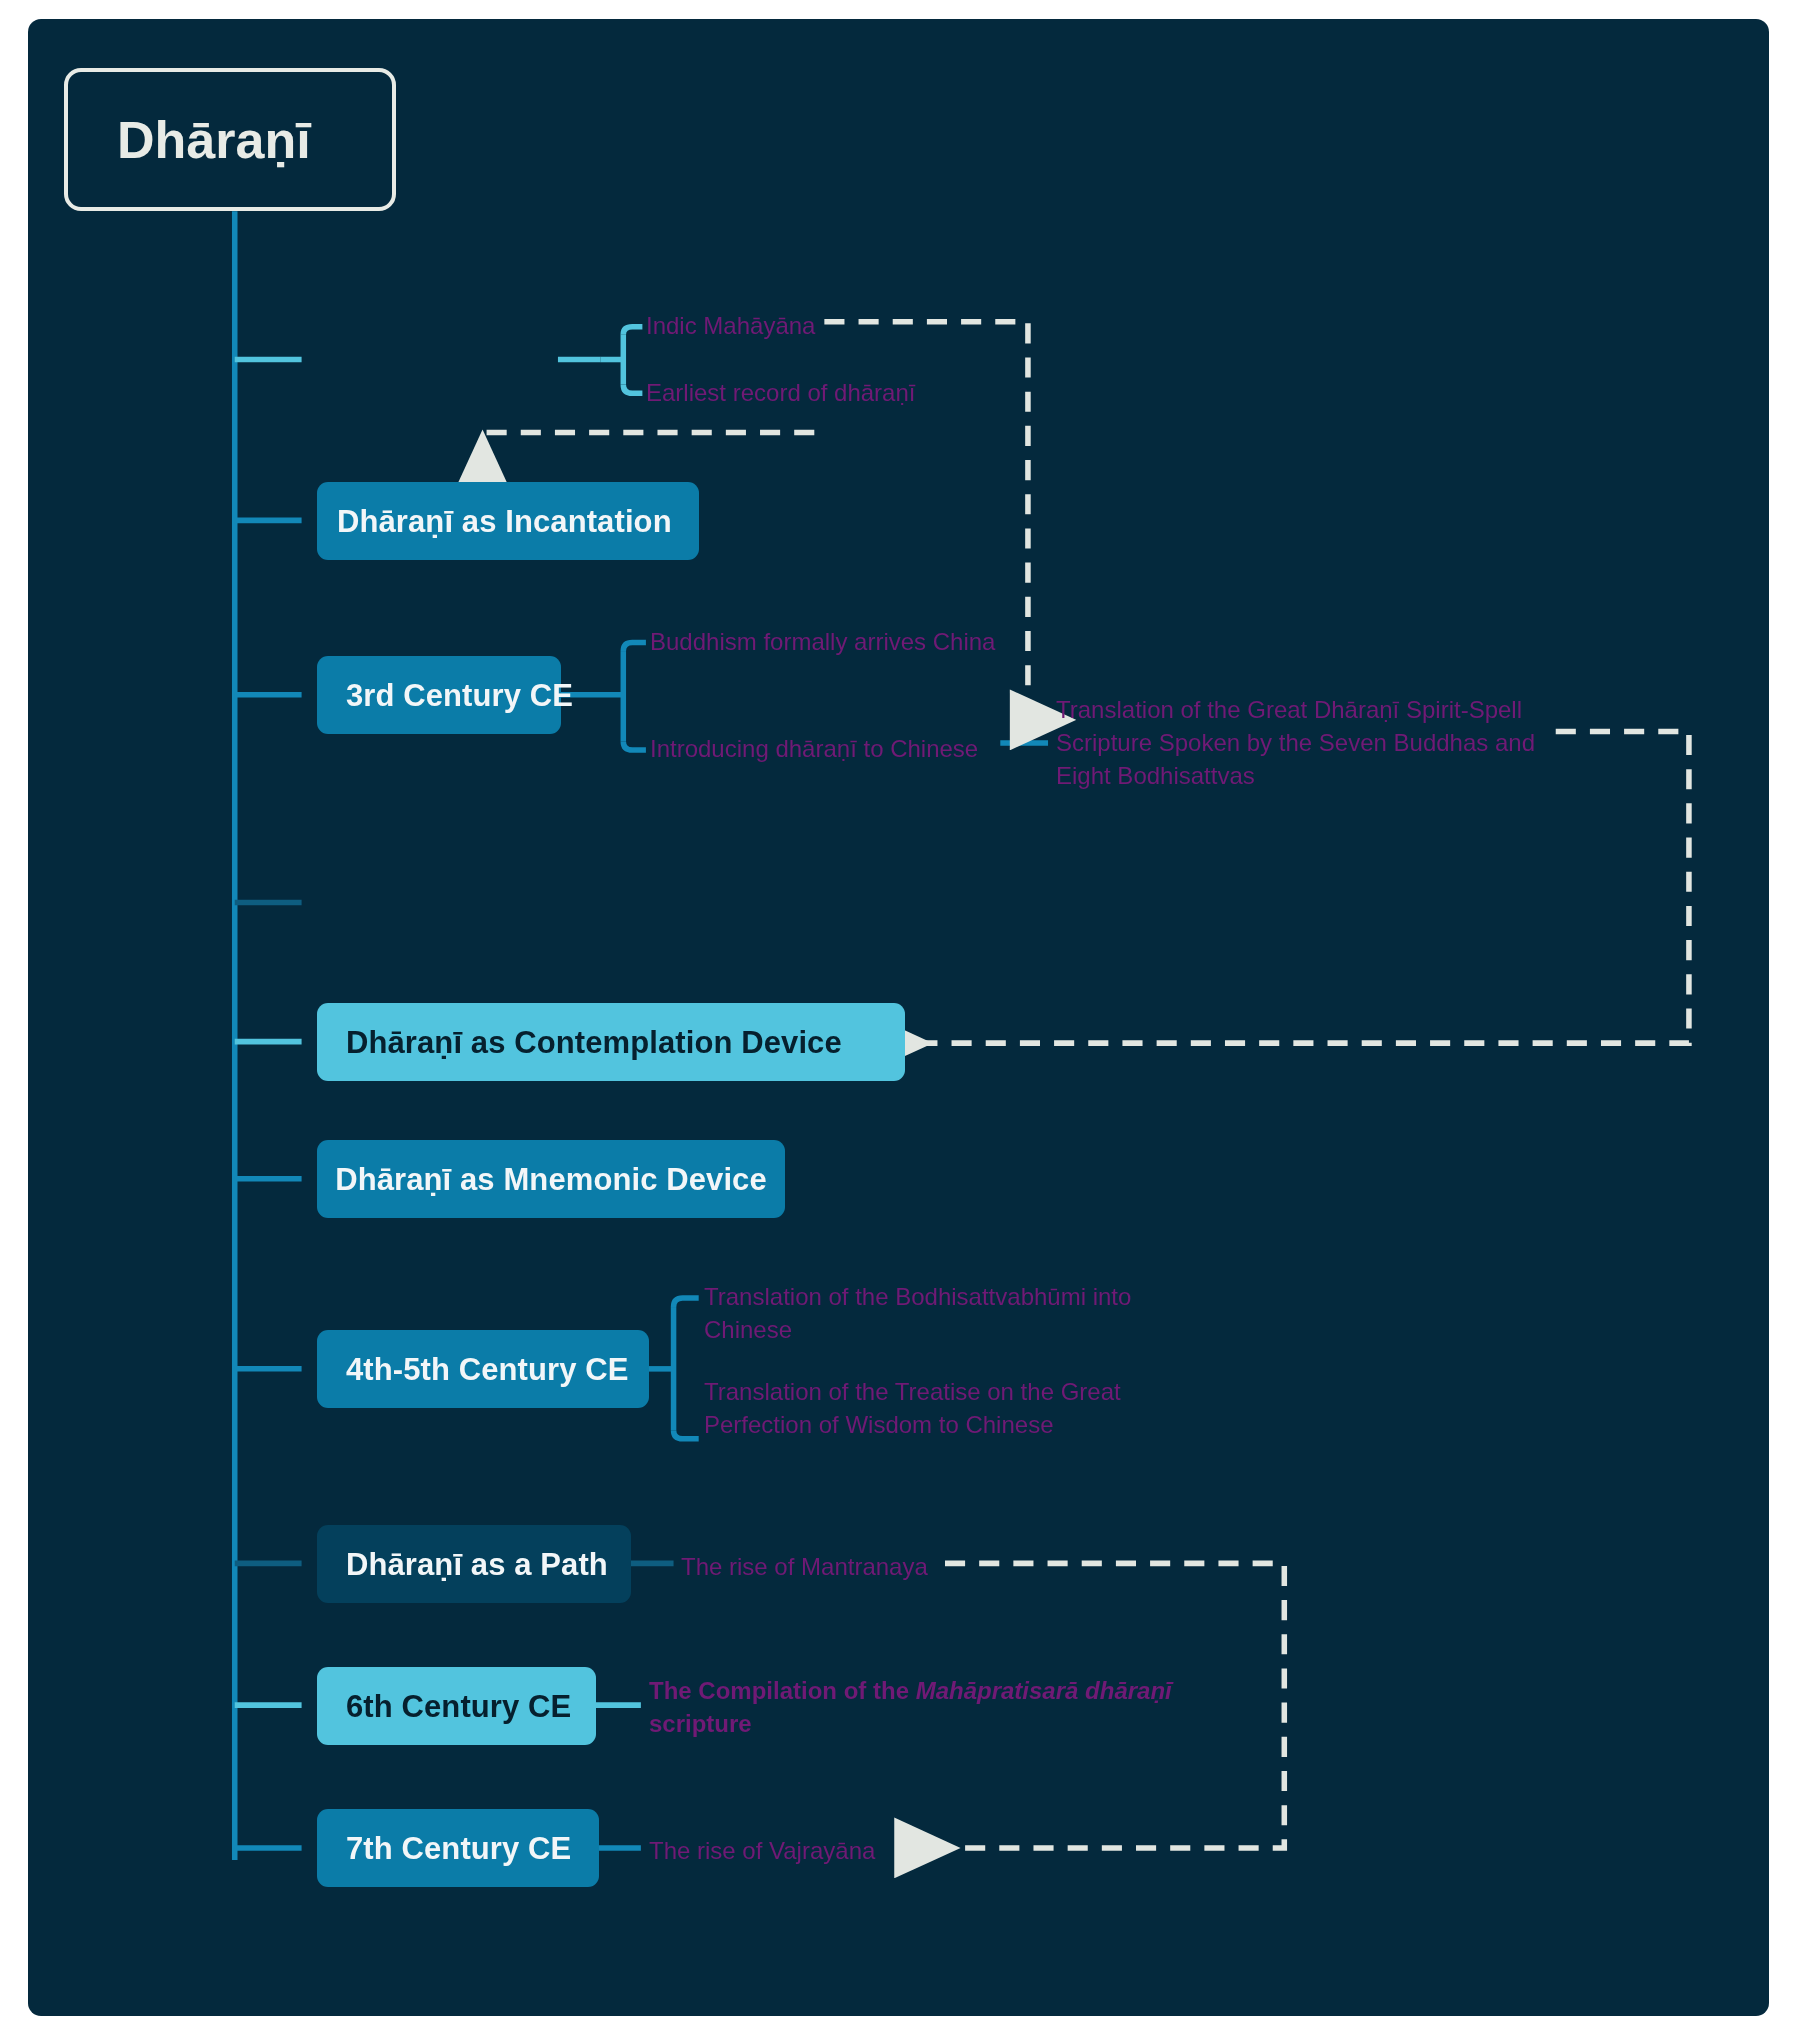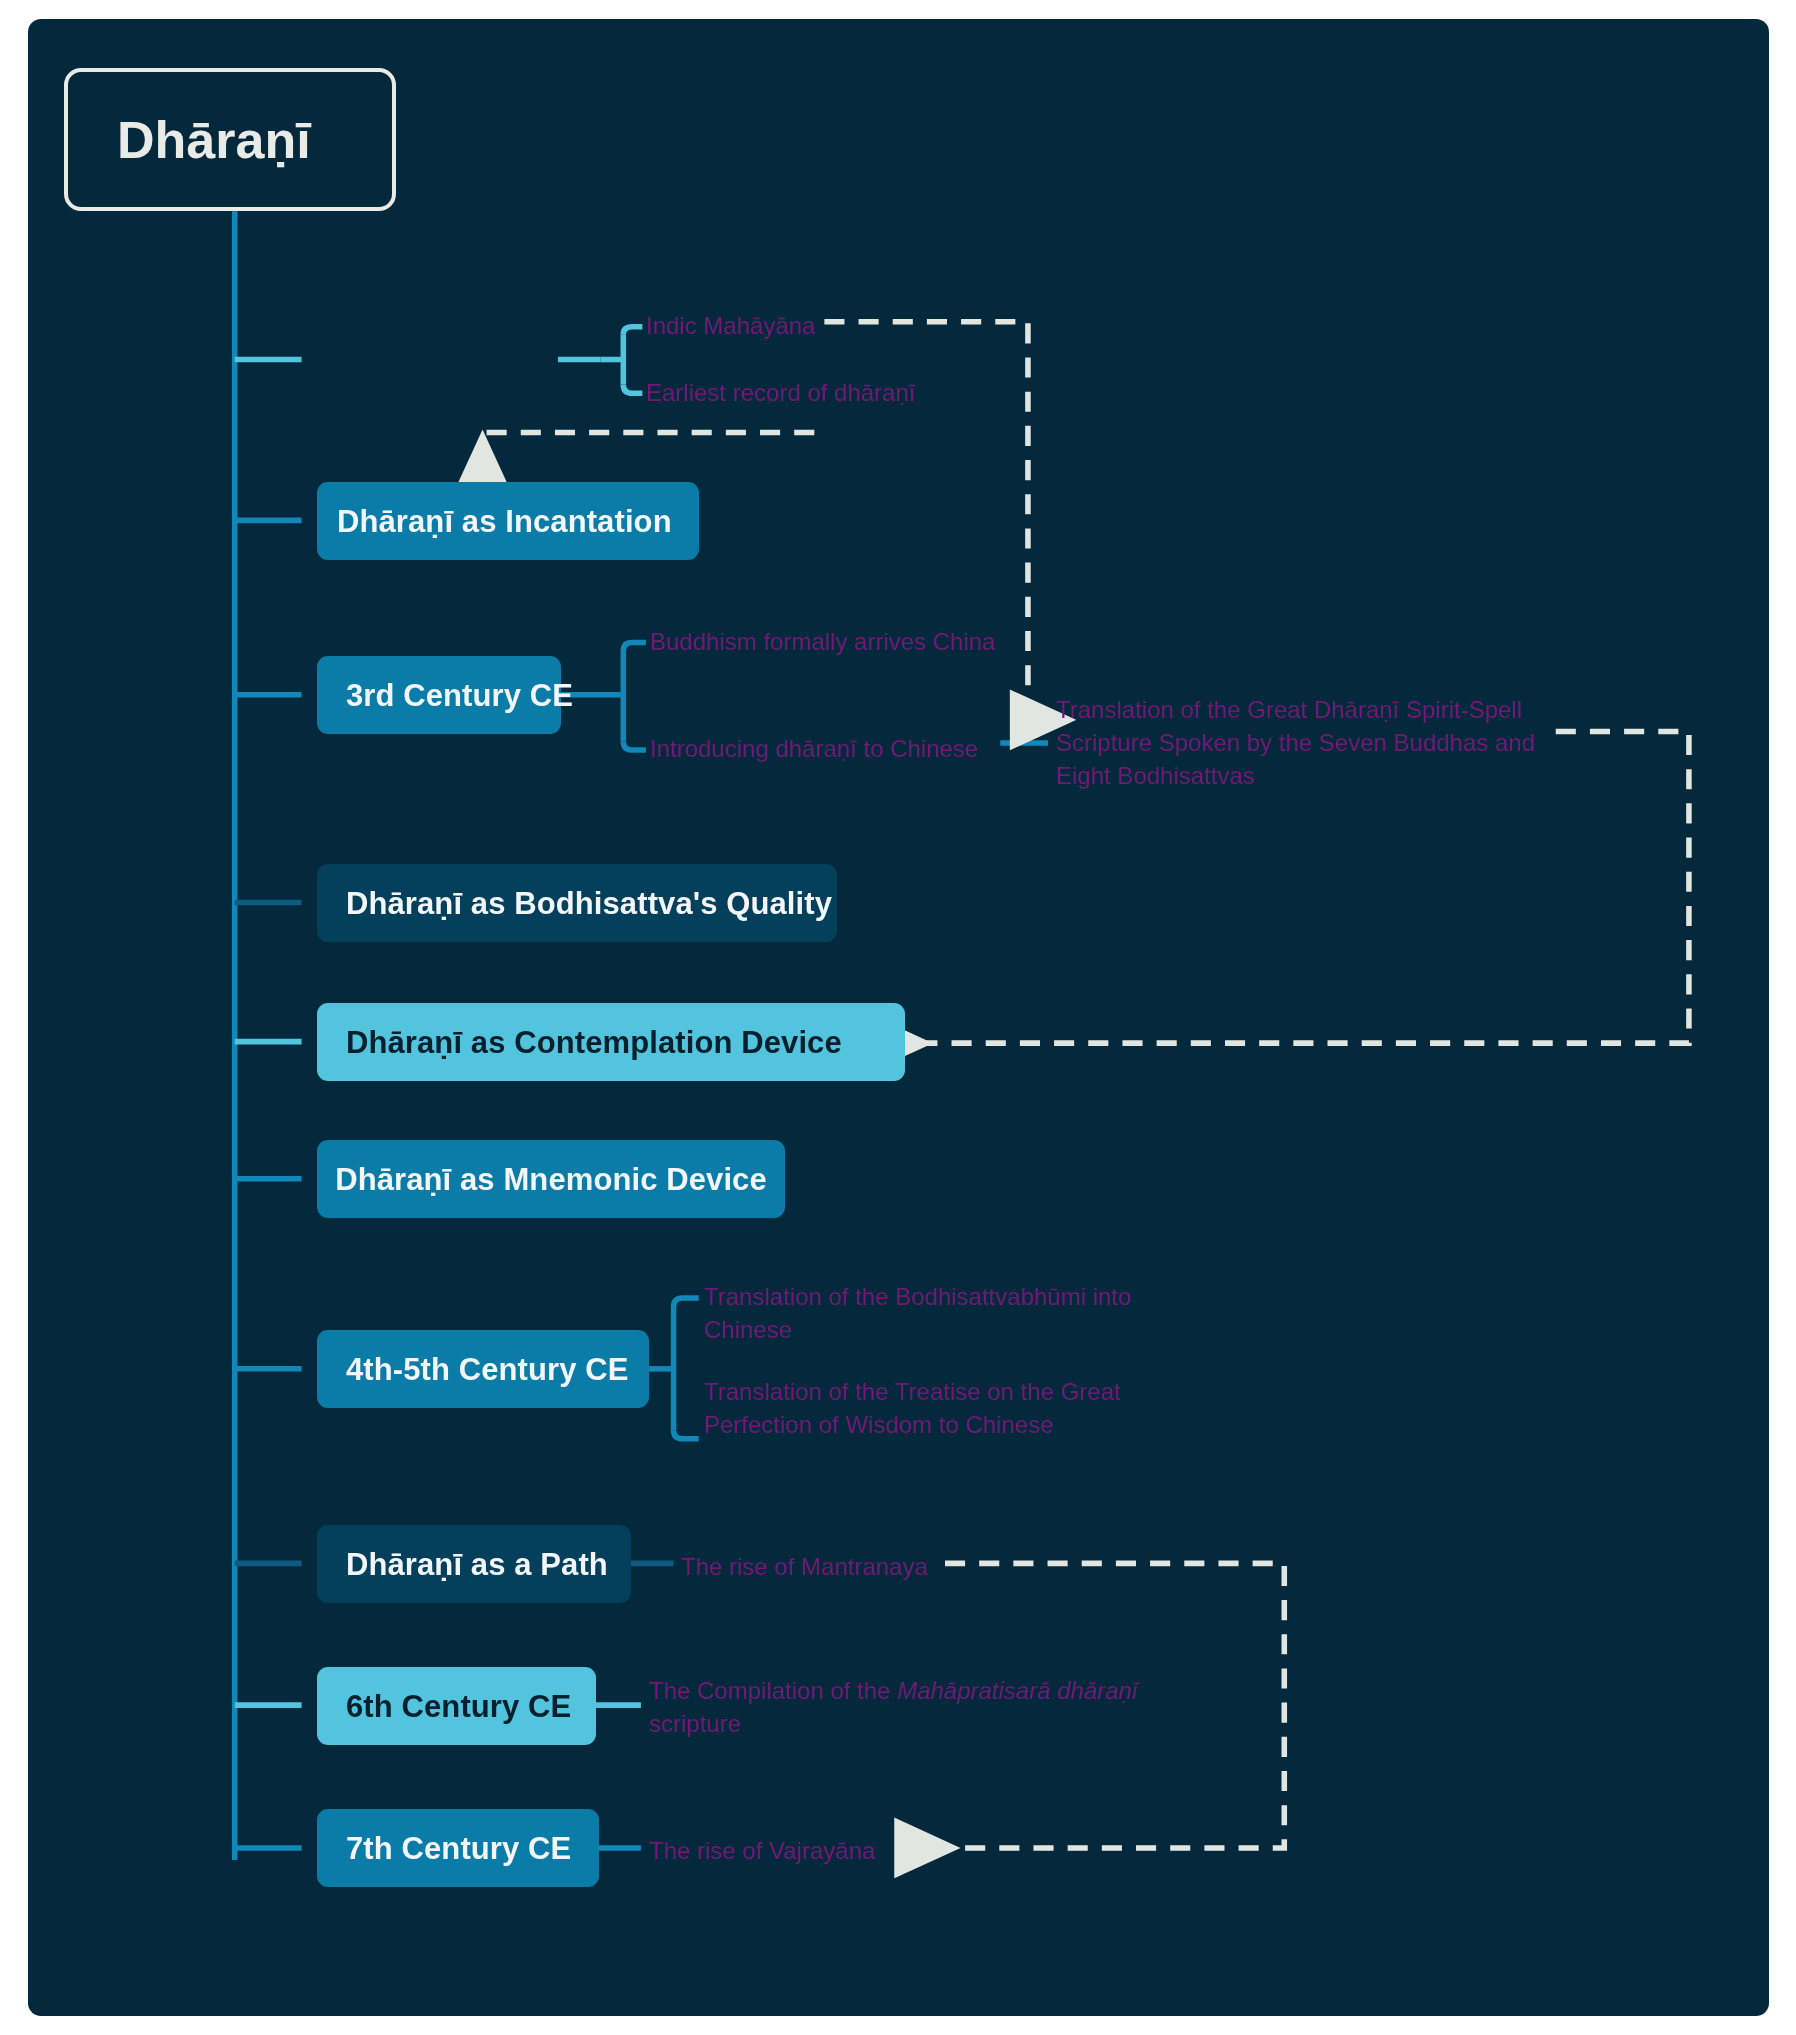--- a/index.html
+++ b/index.html
@@ -131,23 +131,20 @@
 
 
   <div class="node n-mid" style="left:317px;top:482px;width:382px;height:78px;padding-left:20px;">
     <span class="label">Dhāraṇī as Incantation</span>
   </div>
 
   <div class="node n-mid" style="left:317px;top:656px;width:244px;height:78px;padding-left:29px;">
     <span class="label">3rd Century CE</span>
   </div>
 
-  <div class="node n-dark" style="left:317px;top:864px;width:520px;height:78px;padding-left:29px;">
-    <span class="label">Dhāraṇī as Bodhisattva's Quality</span>
-  </div>
 
   <div class="node n-light" style="left:317px;top:1003px;width:588px;height:78px;padding-left:29px;">
     <span class="label">Dhāraṇī as Contemplation Device</span>
   </div>
 
   <div class="node n-mid" style="left:317px;top:1140px;width:468px;height:78px;justify-content:center;">
     <span class="label">Dhāraṇī as Mnemonic Device</span>
   </div>
 
   <div class="node n-mid" style="left:317px;top:1330px;width:332px;height:78px;padding-left:29px;">
@@ -175,17 +172,17 @@
   <div class="leaf" style="left:650px;top:732px;">Introducing dhāraṇī to Chinese</div>
 
   <div class="leaf" style="left:1056px;top:693px;width:498px;white-space:normal;">Translation of the Great Dhāraṇī Spirit-Spell Scripture Spoken by the Seven Buddhas and Eight Bodhisattvas</div>
 
   <div class="leaf" style="left:704px;top:1280px;width:458px;white-space:normal;">Translation of the Bodhisattvabhūmi into Chinese</div>
 
   <div class="leaf" style="left:704px;top:1375px;width:437px;white-space:normal;">Translation of the Treatise on the Great Perfection of Wisdom to Chinese</div>
 
   <div class="leaf" style="left:681px;top:1550px;">The rise of Mantranaya</div>
 
-  <div class="leaf" style="left:649px;top:1674px;width:533px;white-space:normal;"><span>The Compilation of the </span><i>Mahāpratisarā dhāraṇī</i><span> scripture</span></div>
+  <div class="leaf" style="left:649px;top:1674px;width:533px;white-space:normal;font-weight:bold;"><span>The Compilation of the </span><i>Mahāpratisarā dhāraṇī</i><span> scripture</span></div>
 
   <div class="leaf" style="left:649px;top:1834px;">The rise of Vajrayāna</div>
 </div>
 
 
 </body></html>

